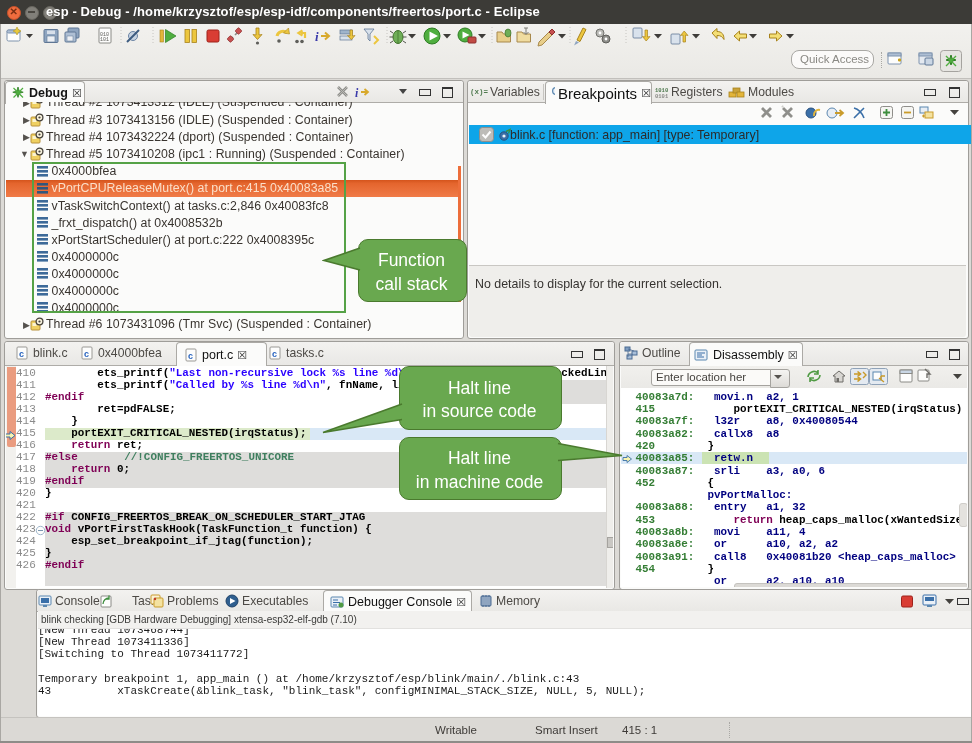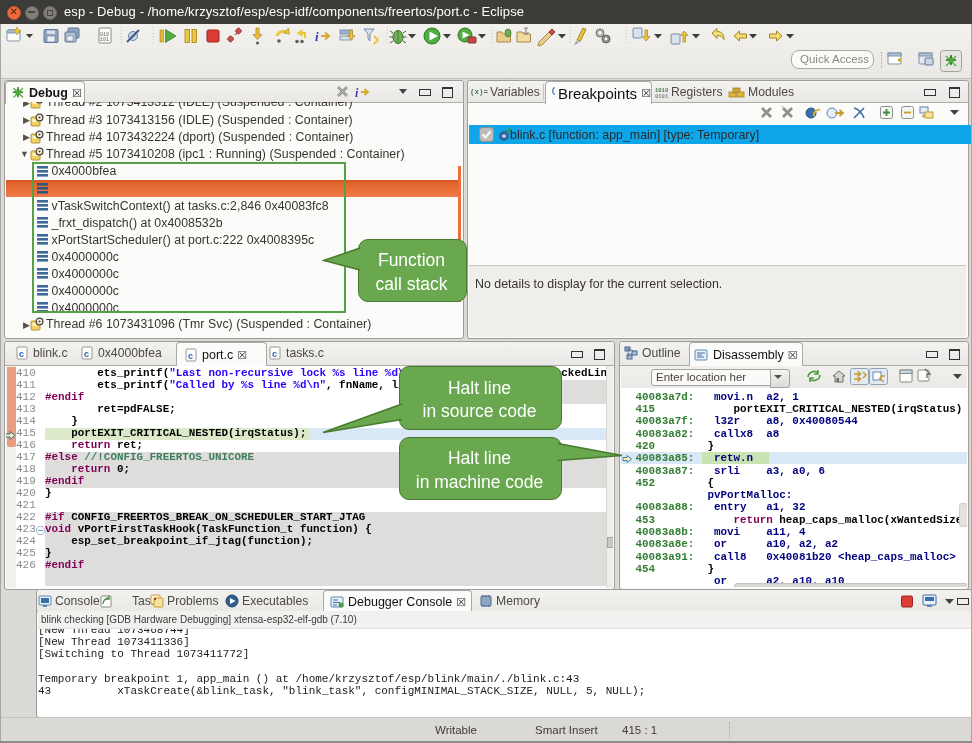--- a/index.html
+++ b/index.html
@@ -6,37 +6,37 @@
 body{width:972px;height:743px;position:relative;overflow:hidden;background:#DCDAD6;font-family:"Liberation Sans",sans-serif;}
 .abs{position:absolute;}
 .panel{position:absolute;background:#FBFBFA;border:1px solid #9F9D99;border-radius:3px;}
 .hdr{position:absolute;left:0;right:0;top:0;height:21px;background:linear-gradient(#F3F2F0,#E9E8E5);border-bottom:1px solid #AEACA8;border-radius:3px 3px 0 0;}
 .tab{position:absolute;top:0;height:21px;display:flex;align-items:center;font-size:12.2px;color:#4D4A46;white-space:nowrap;}
 .atab{position:absolute;top:0;height:22px;background:#FBFBFA;border:1px solid #ABA9A5;border-bottom:none;border-radius:4px 4px 0 0;display:flex;align-items:center;font-size:12.5px;color:#151515;white-space:nowrap;}
 .mono{font-family:"Liberation Mono",monospace;}
 .minbtn{position:absolute;width:10px;height:5px;border:1.5px solid #333;}
 .maxbtn{position:absolute;width:9px;height:8px;border:1.5px solid #333;border-top-width:2.5px;}
 .vmenu{position:absolute;width:0;height:0;border-left:4.5px solid transparent;border-right:4.5px solid transparent;border-top:5px solid #444;}
-.cg{color:#3F7F5F;}
+.cg{color:#3F7F5F;margin-left:40px;}
 .cm{color:#7F0055;font-weight:bold;}
 .cs{color:#2A00FF;}
 .cn{color:#347D34;font-family:Liberation Mono, monospace;}
 .co{color:#000080;}
 </style>
 </head>
 <body>
 
 <div class="abs" style="left:0;top:0;width:972px;height:24px;background:#3C3B37;"></div>
 <div class="abs" style="left:7px;top:6px;width:12px;height:12px;border-radius:50%;background:#EF6C3E;border:1px solid #c4512b;"></div>
 <div class="abs" style="left:9.5px;top:8px;width:8px;height:8px;color:#782e12;font-size:10px;font-weight:bold;line-height:8px;">✕</div>
 <div class="abs" style="left:25px;top:6px;width:12px;height:12px;border-radius:50%;background:#817F79;border:1px solid #68665f;"></div>
 <div class="abs" style="left:28px;top:11px;width:7px;height:2px;background:#4a4741;"></div>
 <div class="abs" style="left:43px;top:6px;width:12px;height:12px;border-radius:50%;background:#817F79;border:1px solid #68665f;"></div>
 <div class="abs" style="left:46.5px;top:9.5px;width:4px;height:4px;border:1.5px solid #4a4741;"></div>
-<div class="abs" style="left:64px;top:4px;font-size:13px;font-weight:normal;color:#FFFFFF;letter-spacing:0.1px;">esp - Debug - /home/krzysztof/esp/esp-idf/components/freertos/port.c - Eclipse</div>
+<div class="abs" style="left:46px;top:4px;font-size:13px;font-weight:bold;color:#FFFFFF;letter-spacing:0.1px;">esp - Debug - /home/krzysztof/esp/esp-idf/components/freertos/port.c - Eclipse</div>
 
 <div class="abs" style="left:0;top:24px;width:972px;height:54px;background:linear-gradient(#F2F1EE,#EAE9E5);border-bottom:1px solid #C2C0BC;"></div>
 <div id="toolbar1" class="abs" style="left:0;top:24px;width:972px;height:24px;">
 <svg width="972" height="24">
 
 <rect x="7" y="6" width="13" height="11" rx="1.5" fill="#FDFDFC" stroke="#7E93AE"></rect>
       <rect x="7" y="6" width="13" height="3" rx="1.5" fill="#AEBFD4" stroke="#7E93AE"></rect>
       <path d="M17 3 l1.3 2.7 2.7 1.3 -2.7 1.3 -1.3 2.7 -1.3 -2.7 -2.7 -1.3 2.7 -1.3z" fill="#E8C93E" stroke="#B89A1E" stroke-width="0.6"></path>
 <path d="M26 10 l7 0 -3.5 4z" fill="#3E3C39"></path>
 
@@ -227,20 +227,21 @@
           <rect x="0" y="8" width="11" height="2.6" fill="#3D6A99"></rect>
         </svg>
         <span class="abs" style="left:45.5px;top:1.5px;">0x4000bfea</span>
       </div>
   <div class="abs" style="left:0;top:77.5px;width:455px;height:17.5px;background:linear-gradient(#D4541C,#E4652D 20%,#F07B48);">
         <svg class="abs" style="left:31px;top:3px;" width="12" height="11">
           <rect x="0" y="0" width="11" height="2.6" fill="#32567C"></rect>
           <rect x="0" y="4" width="11" height="2.6" fill="#32567C"></rect>
           <rect x="0" y="8" width="11" height="2.6" fill="#32567C"></rect>
         </svg>
+        <span class="abs" style="left:45.5px;top:1.5px;color:#FBDFC9;">vPortCPUReleaseMutex() at port.c:415 0x40083a85</span>
       </div>
   <div class="abs" style="left:0;top:95px;width:455px;height:17px;">
         <svg class="abs" style="left:31px;top:3px;" width="12" height="11">
           <rect x="0" y="0" width="11" height="2.6" fill="#3D6A99"></rect>
           <rect x="0" y="4" width="11" height="2.6" fill="#3D6A99"></rect>
           <rect x="0" y="8" width="11" height="2.6" fill="#3D6A99"></rect>
         </svg>
         <span class="abs" style="left:45.5px;top:1.5px;">vTaskSwitchContext() at tasks.c:2,846 0x40083fc8</span>
       </div>
   <div class="abs" style="left:0;top:112px;width:455px;height:17px;">

